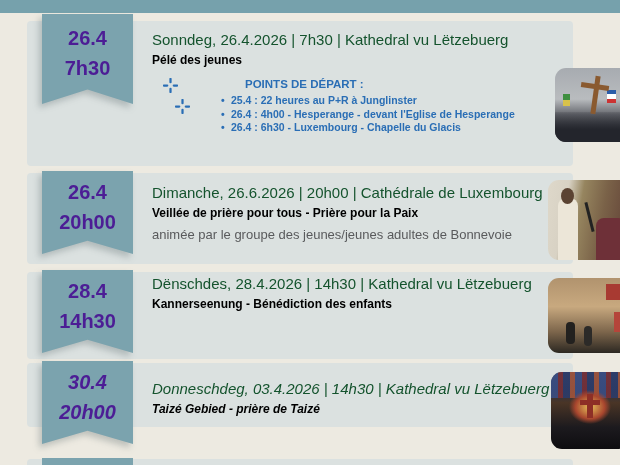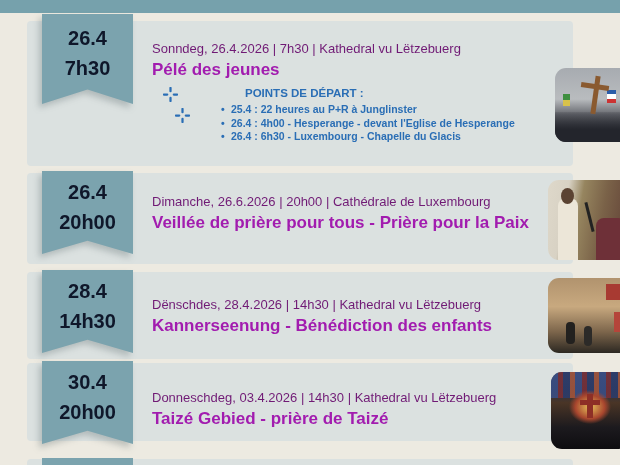--- a/index.html
+++ b/index.html
@@ -11,46 +11,46 @@
   .stage{position:relative;width:620px;height:465px;overflow:hidden;background:#edeae1;}
   .topbar{position:absolute;left:0;top:0;width:620px;height:13px;background:#76a1ac;}
 
   .card{
     position:absolute;left:27px;width:546px;
     background:#dbe1e0;border-radius:4px;
   }
   .card1{top:21px;height:145px;}
   .card2{top:173px;height:91px;}
   .card3{top:272px;height:87px;}
-  .card4{top:363px;height:78px;}
+  .card4{top:363px;height:64px;font-style:italic;}
   .card5{top:459px;height:40px;}
 
   .ribbon-wrap{position:absolute;left:15px;filter:drop-shadow(-3px 4px 3px rgba(80,95,100,.30));}
   .ribbon{
-    width:91px;background:#7ba3ae;color:#0f172a;
+    width:91px;background:#7ba3ae;color:#4c1d95;
     clip-path:polygon(0 0,100% 0,100% 100%,50% 84%,0 100%);
     text-align:center;font-weight:bold;
   }
   .card1 .ribbon-wrap{top:-7px;}
   .card1 .ribbon{height:90px;padding-top:0;}
   .card2 .ribbon-wrap,.card3 .ribbon-wrap,.card4 .ribbon-wrap{top:-2px;}
   .card2 .ribbon,.card3 .ribbon,.card4 .ribbon{height:83px;}
   .card5 .ribbon-wrap{top:-1px;filter:none;}
   .card5 .ribbon{height:22px;clip-path:none;}
   .ribbon .rdate{font-size:20px;line-height:20px;padding-top:14px;}
   .ribbon .rtime{font-size:20px;line-height:20px;padding-top:10px;}
   .card2 .rdate,.card3 .rdate,.card4 .rdate{padding-top:11px;}
 
   .content{position:absolute;left:125px;top:0;white-space:nowrap;}
   .card1 .content{top:8px;}
   .card2 .content{top:9px;}
-  .card3 .content{top:13px;}
+  .card3 .content{top:1px;}
   .card4 .content{top:15px;}
-  .ev-header{font-size:13px;color:#701a75;line-height:21px;margin-top:9px;}
-  .ev-title{font-size:17px;color:#a21caf;font-weight:bold;line-height:21px;}
+  .ev-header{font-size:15px;color:#14532d;line-height:21px;}
+  .ev-title{font-size:12px;color:#000000;font-weight:bold;line-height:21px;}
   .ev-sub{font-size:13px;color:#595a5c;line-height:22px;}
 
   .blue-block{position:relative;margin-top:6px;color:#2a6eb5;}
   .bb-head{margin-left:53px;font-size:11.5px;font-weight:bold;line-height:15px;padding-left:40px;}
   .bb-list{margin:2px 8px 0 0;padding:0 0 0 79px;list-style:none;}
   .bb-list li{font-size:10.5px;font-weight:bold;line-height:13.5px;position:relative;}
   .bb-list li::before{content:"•";position:absolute;left:-10px;}
   .more-info{margin-left:26px;margin-top:5px;font-size:9px;font-weight:bold;color:#4c4c4e;letter-spacing:.2px;}
   .sparkle{position:absolute;}
   .sp1{left:11px;top:1px;}
@@ -139,20 +139,21 @@
   <div class="card card2">
     <div class="ribbon-wrap">
       <div class="ribbon">
         <div class="rdate">26.4</div>
         <div class="rtime">20h00</div>
       </div>
     </div>
     <div class="content">
       <div class="ev-header">Dimanche, 26.6.2026 | 20h00 | Cathédrale de Luxembourg</div>
       <div class="ev-title">Veillée de prière pour tous - Prière pour la Paix</div>
+      <div class="ev-sub">animée par le groupe des jeunes/jeunes adultes de Bonnevoie</div>
     </div>
   </div>
 
   <div class="card card3">
     <div class="ribbon-wrap">
       <div class="ribbon">
         <div class="rdate">28.4</div>
         <div class="rtime">14h30</div>
       </div>
     </div>

